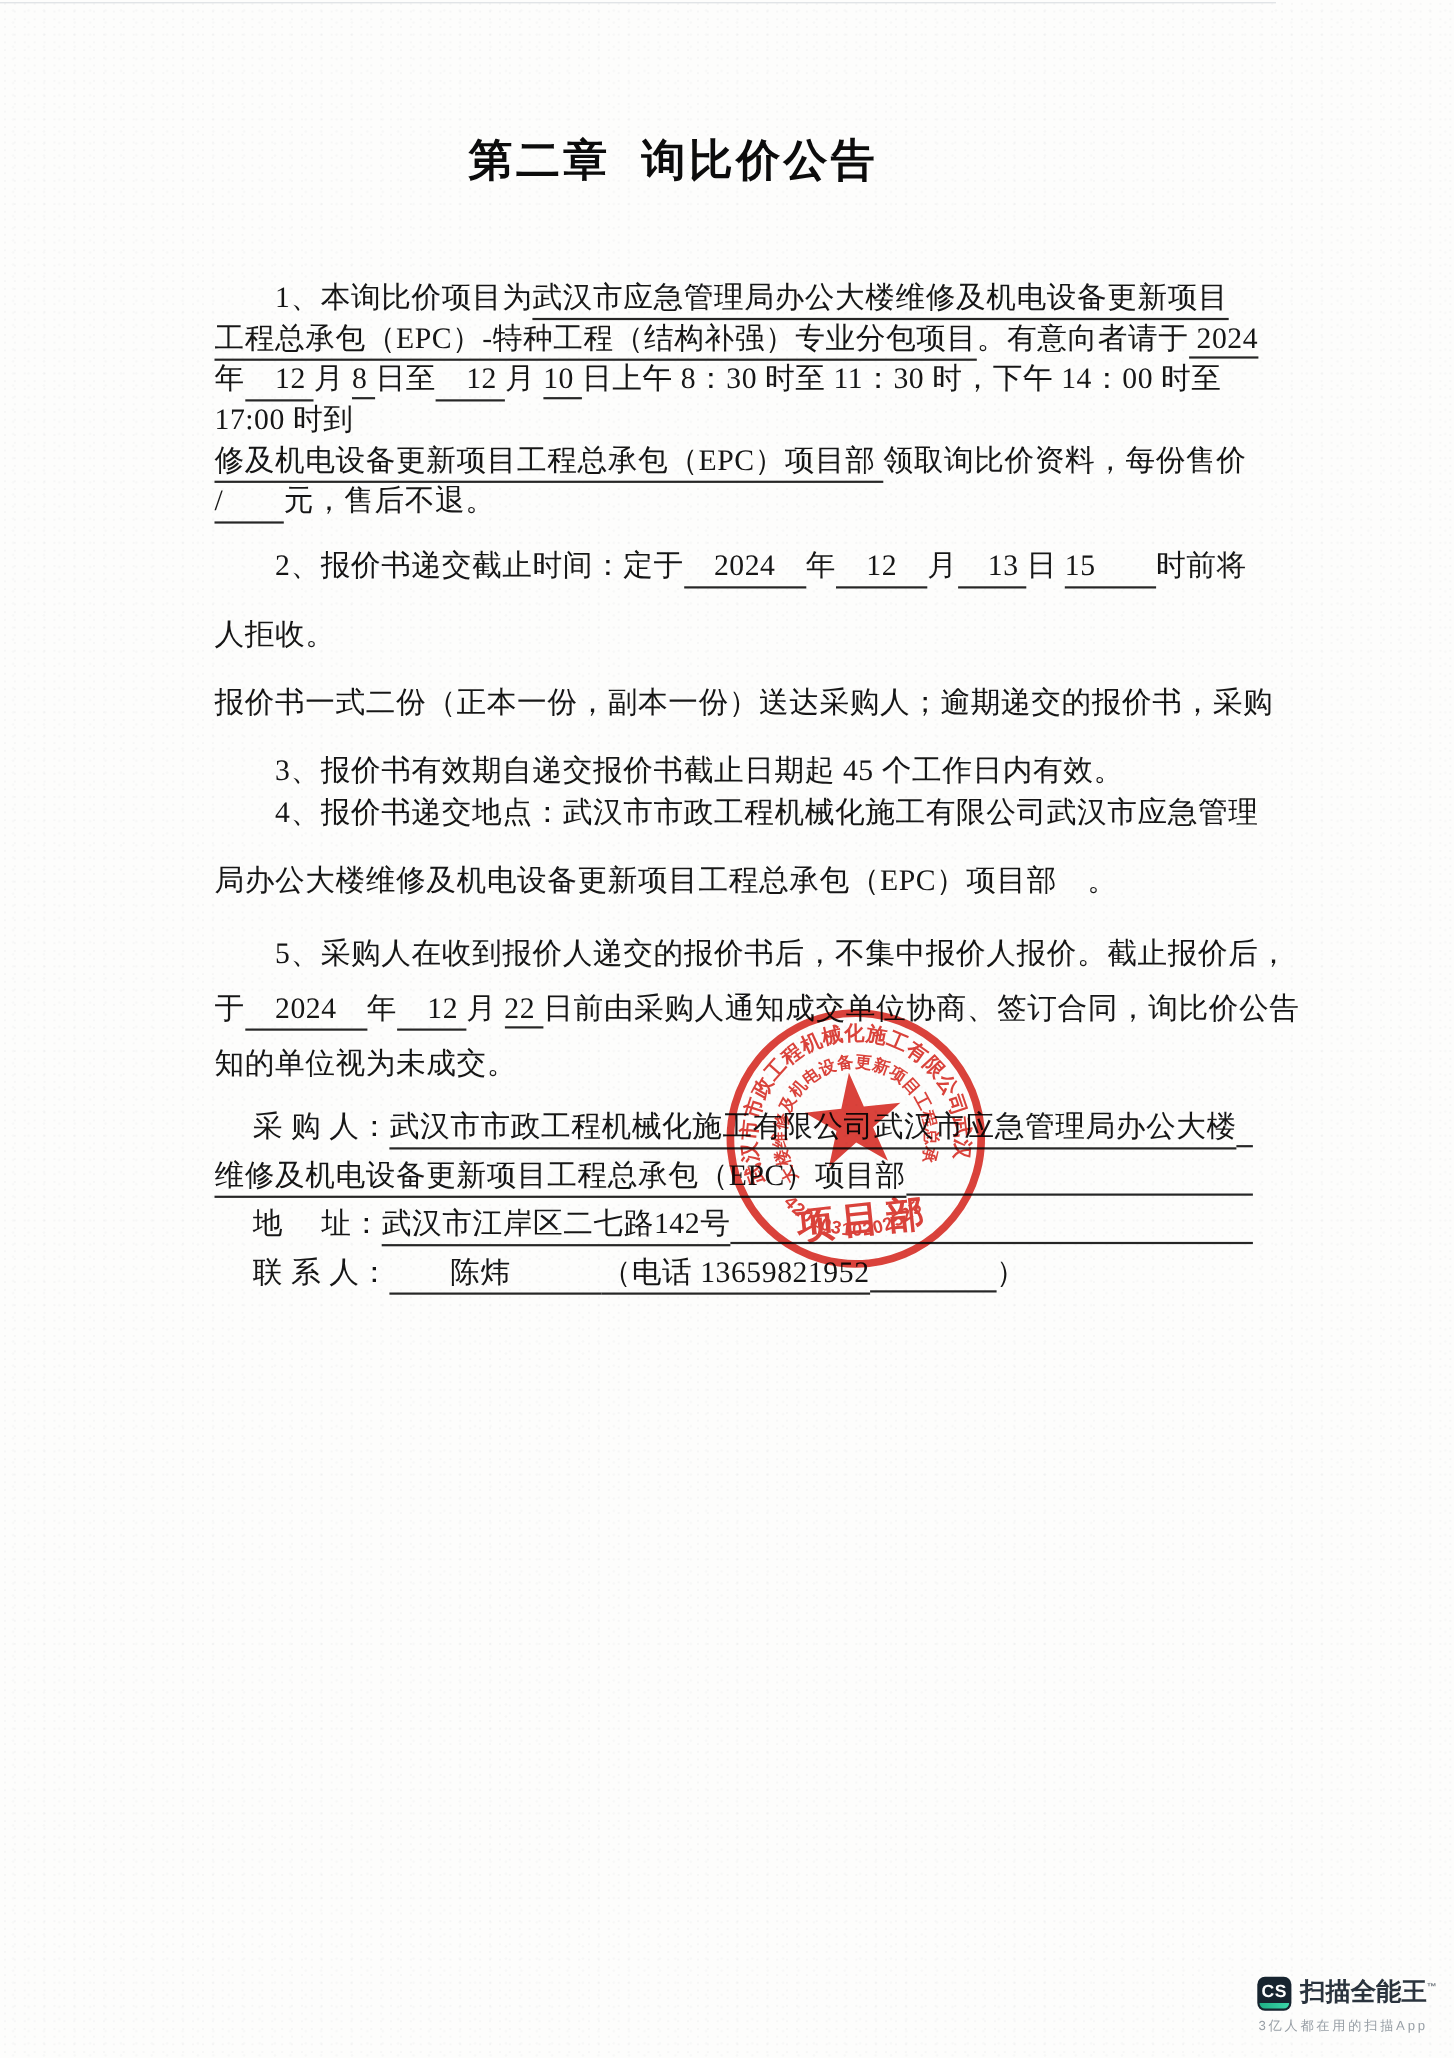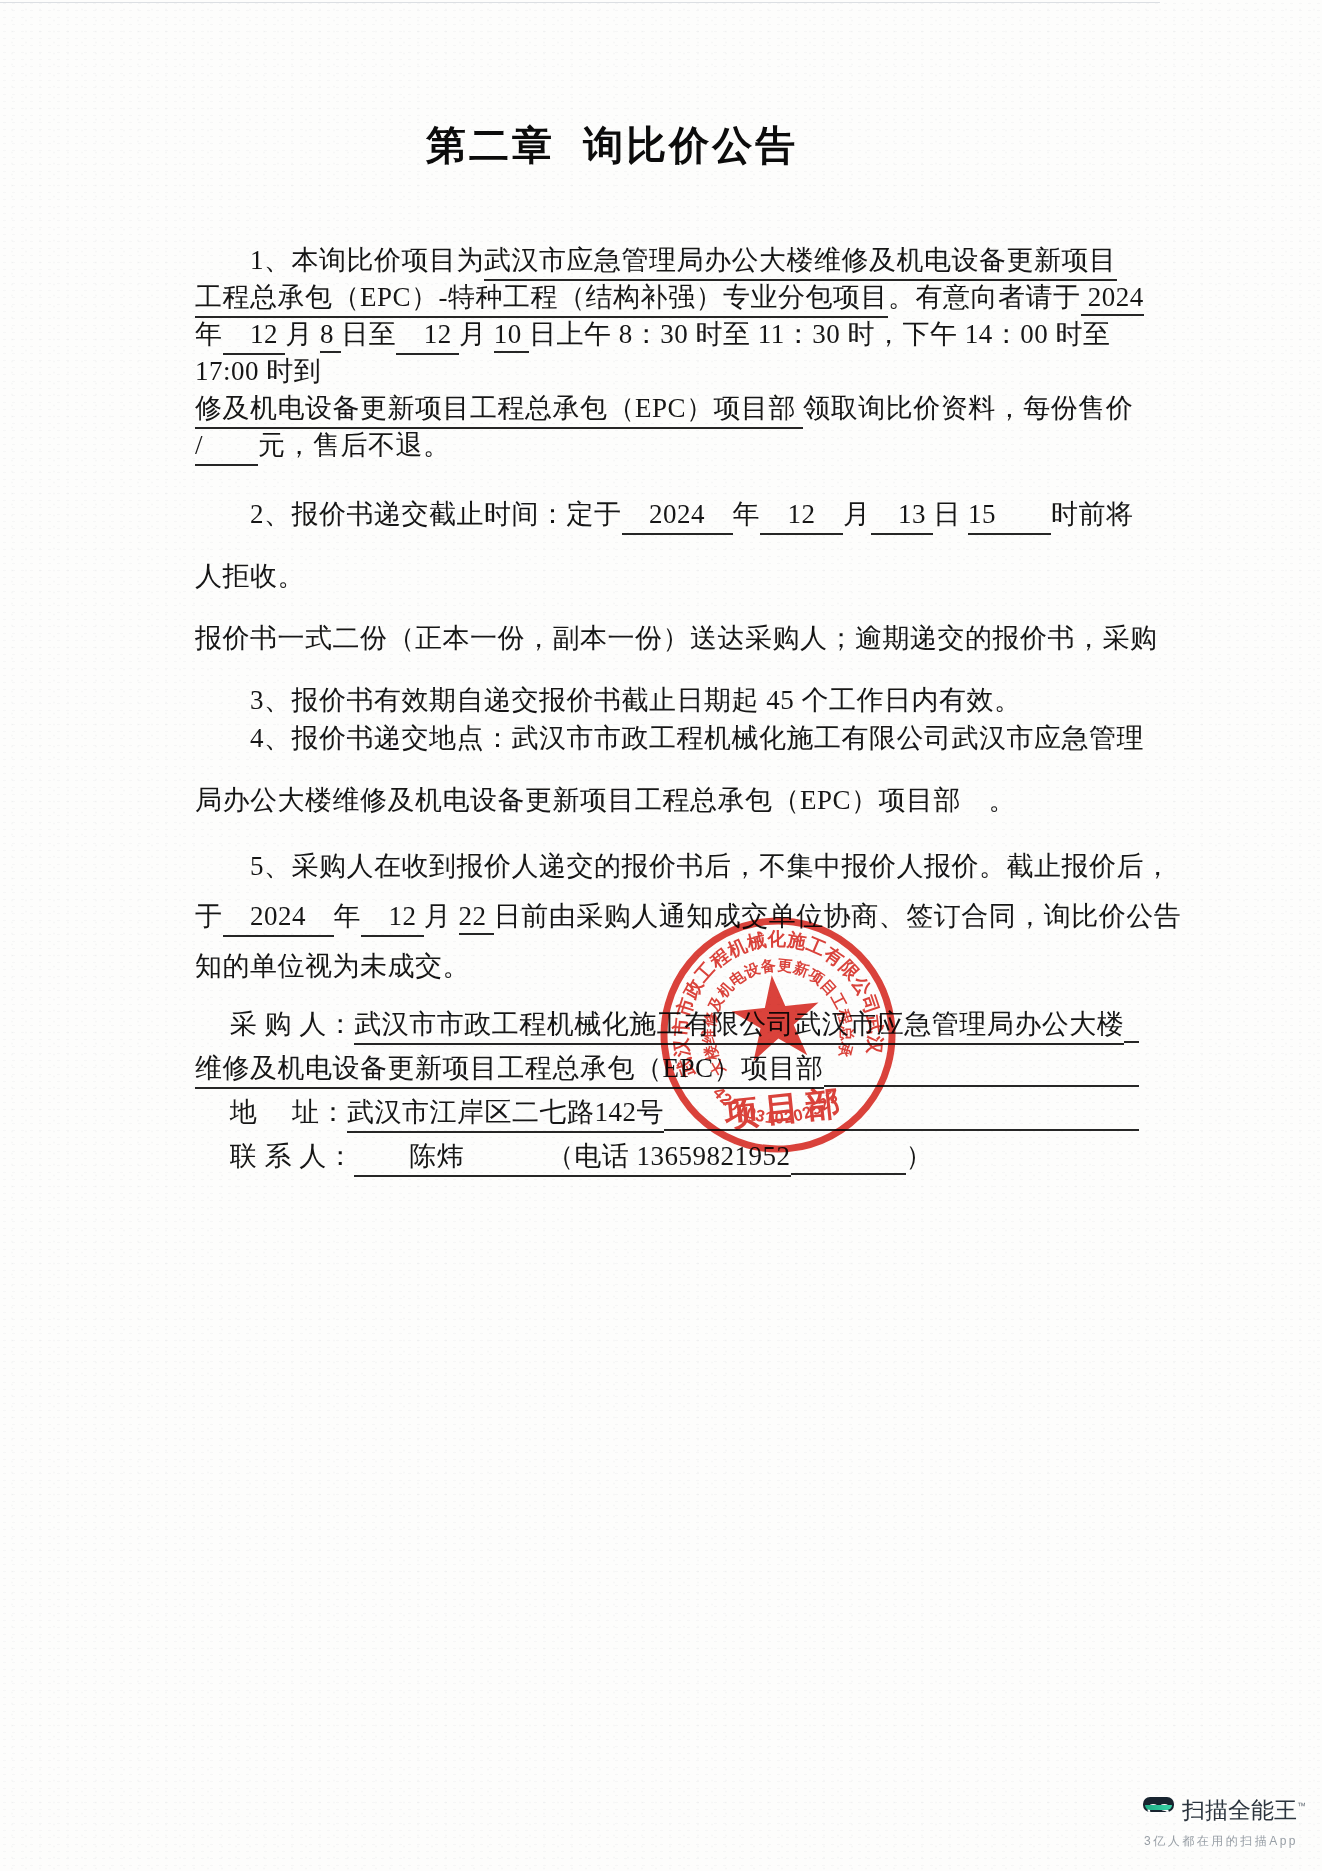--- a/index.html
+++ b/index.html
@@ -22,56 +22,56 @@
 
   .title{
     position:absolute;top:118px;left:426px;
     font-family:"Liberation Sans","DejaVu Sans",sans-serif;
     font-weight:700;font-size:40px;letter-spacing:3px;color:#0c0c0c;
     white-space:pre;
   }
 
   .para{position:absolute;left:195px;width:944px;font-size:27px;letter-spacing:.5px;}
   .para .line{display:flex;align-items:baseline;white-space:pre;}
-  .p1{top:242px}  .p1 .line{height:37px}
+  .p1{top:252px}  .p1 .line{height:37px}
   .p2{top:496px}  .p2 .line{height:62px}
   .p3{top:682px}  .p3 .line{height:36px}
   .p4{top:720px}  .p4 .line{height:62px}
   .p5{top:848px}  .p5 .line{height:50px}
   .purchaser{top:1006px} .purchaser .line{height:44px}
 
   .u{border-bottom:2px solid #262626;padding-bottom:1px;}
   .fill{flex:1 1 auto;}
 
   
   .stamp{
     position:absolute;left:637px;top:893px;width:282px;height:282px;
     mix-blend-mode:multiply;opacity:.88;
   }
 
   
   .watermark{position:absolute;left:1143px;top:1795px;width:160px;}
   .cs-logo{
-    position:absolute;left:0;top:2px;width:31px;height:15px;border-radius:7px;
+    position:absolute;left:0;top:2px;width:31px;height:31px;border-radius:7px;
     background:#17242f;overflow:hidden;
     font-family:"Liberation Sans","DejaVu Sans",sans-serif;
   }
   .cs-logo .cs-txt{
     position:absolute;left:0;top:1px;width:100%;text-align:center;
     color:#fff;font-weight:700;font-size:16px;line-height:26px;letter-spacing:.5px;
   }
   .cs-logo::after{
     content:"";position:absolute;left:2px;right:2px;bottom:2px;height:5px;
     border-radius:0 0 5px 5px;
     background:linear-gradient(90deg,#1fae85,#3ad6a9);
   }
   .wm-name{
     position:absolute;left:39px;top:0;
     font-family:"Liberation Sans","DejaVu Sans",sans-serif;
-    font-size:23px;font-weight:400;color:#2a333d;white-space:nowrap;
+    font-size:23px;font-weight:700;color:#2a333d;white-space:nowrap;
   }
   .wm-name sup{font-size:9px;color:#6b737b;}
   .wm-tagline{
     position:absolute;left:1px;top:38px;
     font-family:"Liberation Sans","DejaVu Sans",sans-serif;
     font-size:12px;letter-spacing:2.5px;color:#979ea5;white-space:nowrap;
   }
 </style>
 </head>
 <body>

